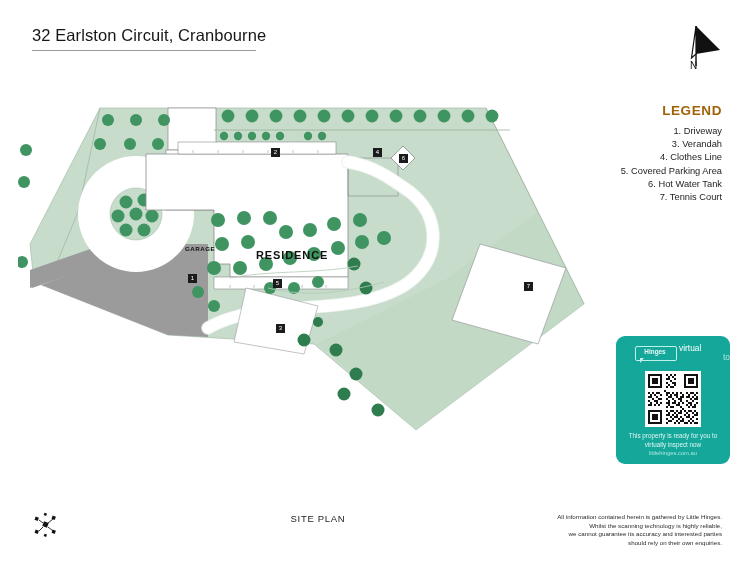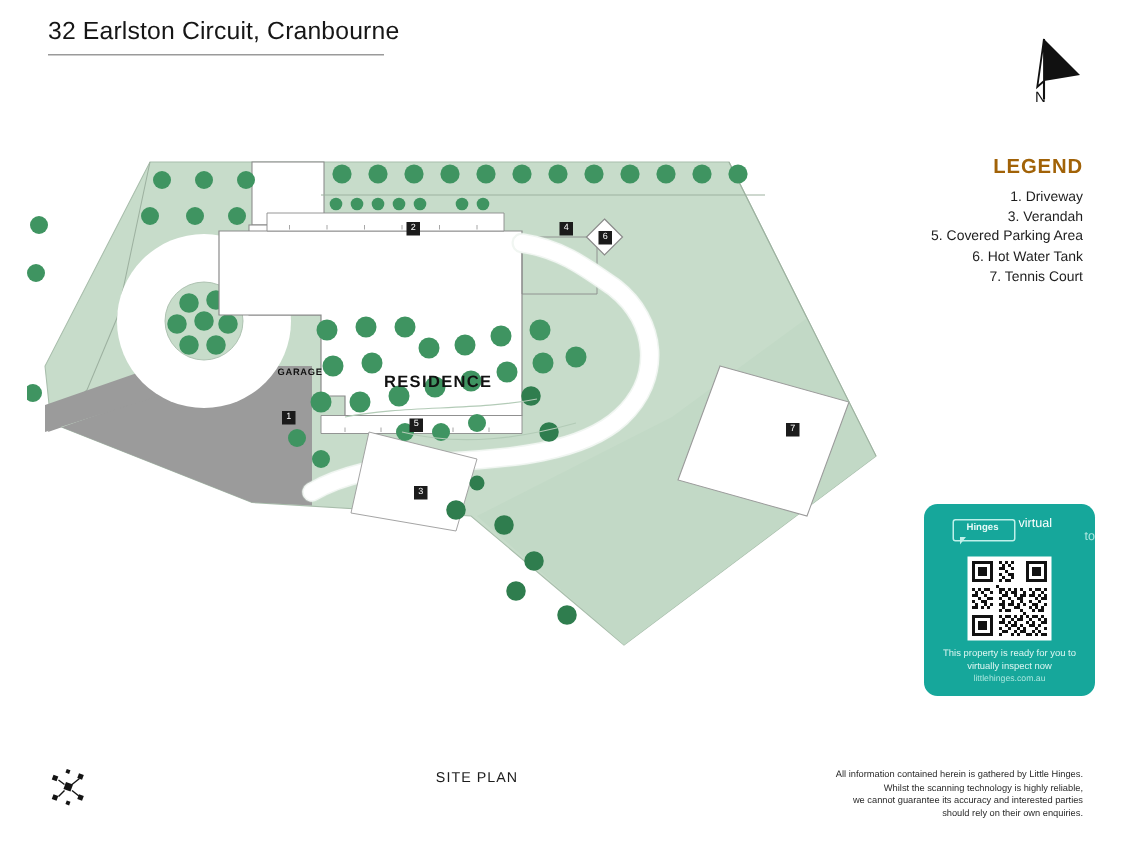--- a/index.html
+++ b/index.html
@@ -17,21 +17,21 @@
     width: 750px;
     height: 563px;
     background: #ffffff;
     overflow: hidden;
   }
 
   
   #header {
     position: absolute;
     left: 32px;
-    top: 12px;
+    top: 26px;
     width: 400px;
   }
   #page-title {
     font-size: 16.5px;
     font-weight: 400;
     letter-spacing: 0.1px;
     color: #161616;
     white-space: nowrap;
   }
   #title-rule {
@@ -299,20 +299,21 @@
       <path d="M20 2 L20 30 L15.5 34 Z" fill="#ffffff" stroke="#111" stroke-width="1.2"></path>
       <path d="M20 2 L44 26 L20 30 Z" fill="#111"></path>
     </svg>
     <div id="north-label">N</div>
   </div>
 
   <div id="legend">
     <div id="legend-title">LEGEND</div>
     <div class="legend-item">1. Driveway</div>
     <div class="legend-item">3. Verandah</div>
+    <div class="legend-item">4. Clothes Line</div>
     <div class="legend-item">5. Covered Parking Area</div>
     <div class="legend-item">6. Hot Water Tank</div>
     <div class="legend-item">7. Tennis Court</div>
   </div>
 
   <div id="plan">
     <svg width="600" height="370" viewBox="0 0 600 370">
       <defs>
         <clipPath id="lotClip">
           <path d="M80 14 L470 14 L530 130 L560 205 L400 340 L300 250 L150 240 L18 188 L14 150 Z"></path>

